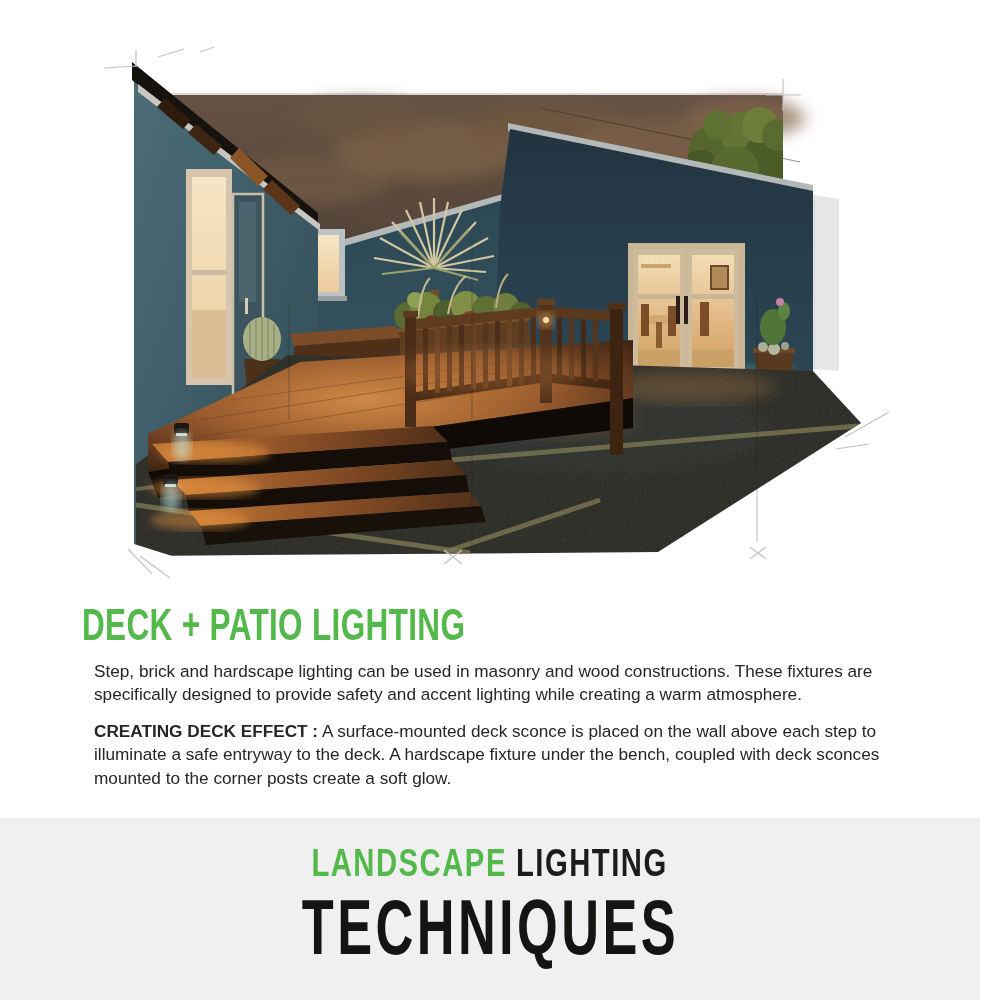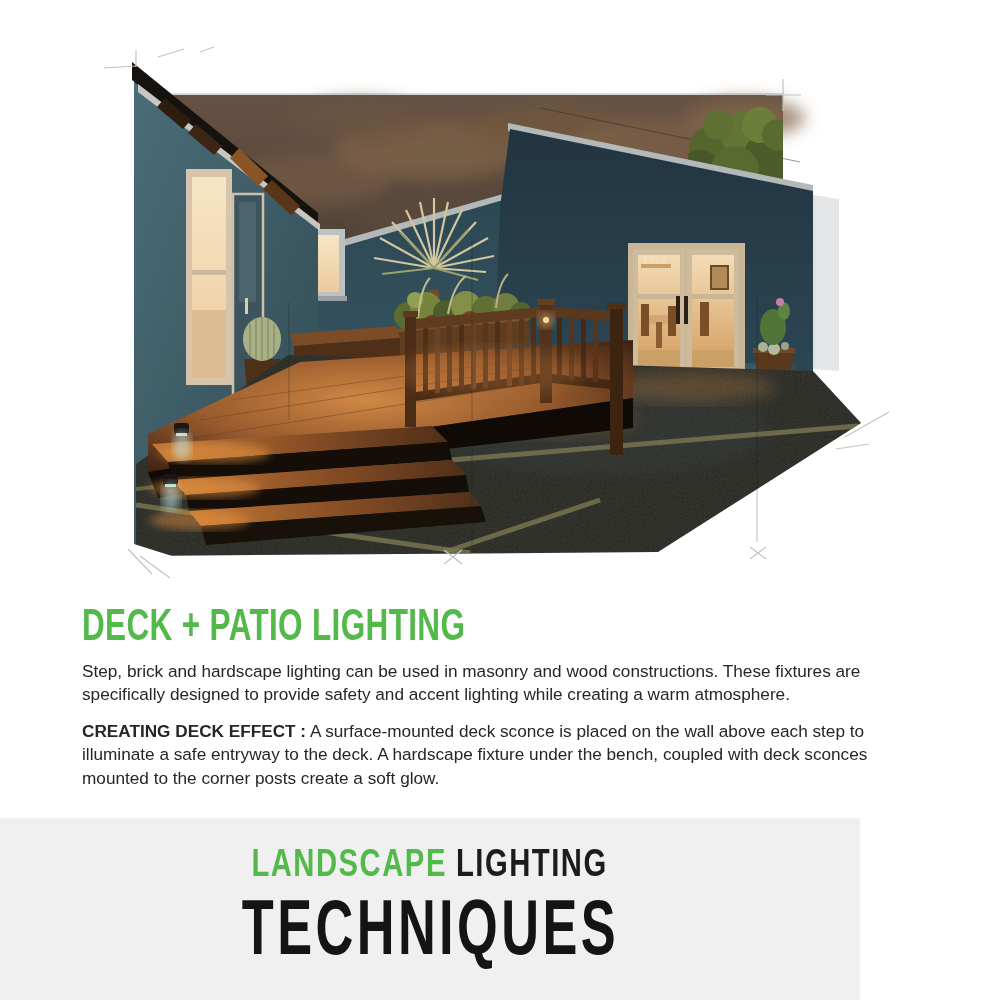--- a/index.html
+++ b/index.html
@@ -2,23 +2,23 @@
 <html><head>
 <meta charset="utf-8">
 <style>
   html,body{margin:0;padding:0;background:#ffffff;}
   .canvas{position:relative;width:1000px;height:1000px;background:#ffffff;overflow:hidden;
           font-family:"Liberation Sans",sans-serif;}
   .art{position:absolute;left:0;top:0;width:1000px;height:1000px;pointer-events:none;}
   .copy{position:absolute;left:82px;top:602px;width:848px;color:#262626;}
   .headline{margin:0 0 13px 0;color:#53b94a;font-size:45px;font-weight:bold;line-height:1.0;
             white-space:nowrap;transform:scaleX(0.70);transform-origin:left center;letter-spacing:0.5px;}
-  .copy p{margin:0 0 13px 0;font-size:17.2px;line-height:1.36;}
+  .copy p{margin:0 0 13px 12px;font-size:17.2px;line-height:1.36;}
   .copy strong{font-weight:bold;}
-  .footer{position:absolute;left:0;top:818px;width:860px;height:182px;background:#f0f0f1;
+  .footer{position:absolute;left:0;top:818px;width:980px;height:182px;background:#f0f0f1;
           display:flex;flex-direction:column;align-items:center;box-sizing:border-box;padding-top:25px;}
   .brandline{display:flex;gap:12px;font-size:39px;font-weight:bold;letter-spacing:2px;line-height:1;
              white-space:nowrap;transform:scaleX(0.75);}
   .brand-green{color:#53b94a;}
   .brand-dark{color:#1c1c1a;}
   .techniques{margin-top:7px;font-size:77px;font-weight:bold;letter-spacing:5px;line-height:1;
               color:#141412;white-space:nowrap;transform:scaleX(0.68);}
 </style>
 </head>
 <body>

